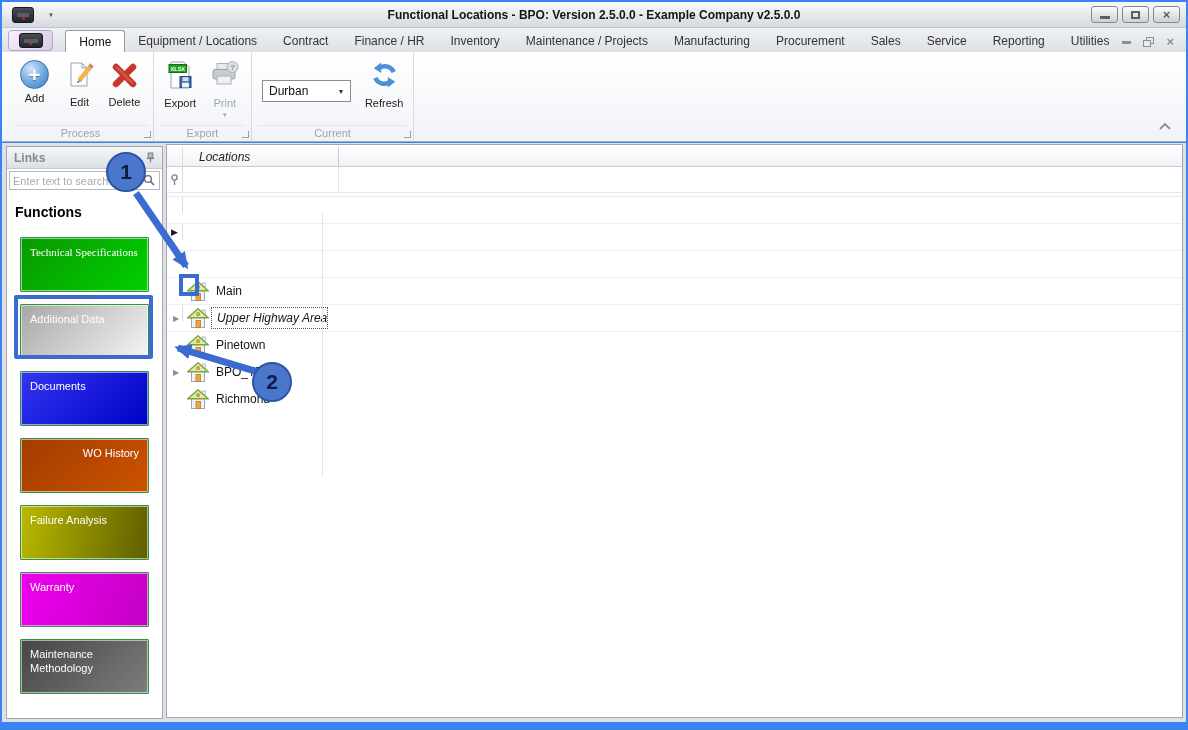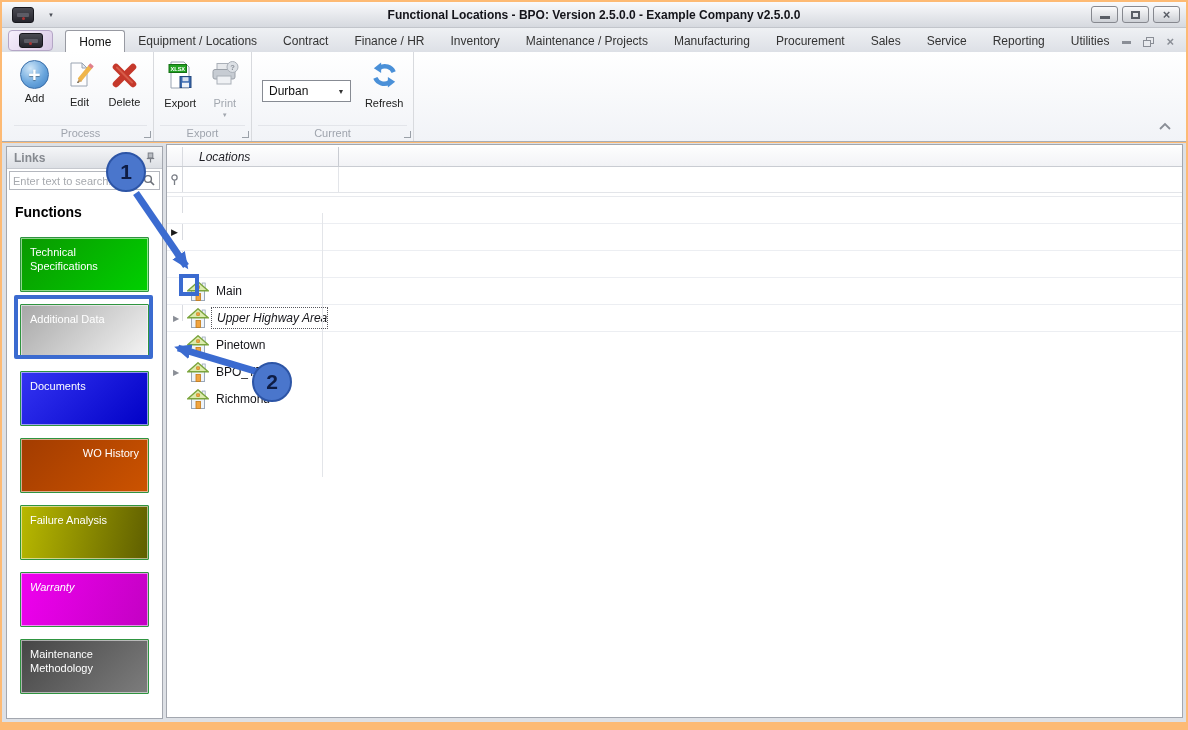--- a/index.html
+++ b/index.html
@@ -1,18 +1,18 @@
 <!DOCTYPE html>
 <html style="--accent: #3b6bd0;"><head>
 <meta charset="utf-8">
 <style>
   :root{ --accent:#3b6bd0; }
   *{box-sizing:border-box;margin:0;padding:0;}
   body{background:#444;font-family:"Liberation Sans",sans-serif;}
-  .window{position:relative;width:1188px;height:730px;background:#fdba74;overflow:hidden;}
+  .window{position:relative;width:1188px;height:730px;background:#3b82f6;overflow:hidden;}
 
   
   .titlebar{position:absolute;left:2px;top:2px;right:2px;height:26px;
     background:linear-gradient(#f9fafc,#d6d9df);display:flex;align-items:center;border-bottom:1px solid #c2c5cb;}
   .tb-icon{width:22px;height:16px;margin-left:10px;border-radius:3px;
     background:linear-gradient(#4a4a52,#26262e);border:1px solid #17171d;position:relative;}
   .tb-icon::before{content:"";position:absolute;left:4px;top:5px;right:4px;height:4px;background:#5c5c66;border-radius:1px;}
   .tb-icon::after{content:"";position:absolute;left:9px;bottom:2px;width:3px;height:3px;background:#a33;border-radius:50%;}
   .tb-caret{font-size:6px;color:#4a4e56;margin-left:14px;}
   .tb-title{position:absolute;left:100px;right:100px;text-align:center;font-size:12px;font-weight:bold;color:#14141a;}
@@ -279,26 +279,26 @@
       </div>
       <div class="search-row">
         <input type="text" placeholder="Enter text to search..." style="">
         <svg width="13" height="13" viewBox="0 0 13 13">
           <circle cx="5" cy="5" r="3.4" fill="none" stroke="#6d7179" stroke-width="1.4"></circle>
           <line x1="7.6" y1="7.6" x2="11" y2="11" stroke="#6d7179" stroke-width="1.6"></line>
         </svg>
       </div>
       <div class="fn-heading">Functions</div>
       <div class="fn-list">
-          <div class="fn-btn" style="background: linear-gradient(135deg, rgb(10, 152, 0), rgb(0, 208, 0));"><span>Technical Specifications</span></div>
+          <div class="fn-btn" style="background: linear-gradient(135deg, rgb(10, 152, 0), rgb(0, 208, 0)); font-family: Liberation Serif, serif;"><span>Technical Specifications</span></div>
           <div class="fn-btn" style="background: linear-gradient(135deg, rgb(167, 167, 167), rgb(245, 245, 245));"><span>Additional Data</span></div>
           <div class="fn-btn" style="background: linear-gradient(135deg, rgb(52, 52, 242), rgb(1, 1, 198));"><span>Documents</span></div>
           <div class="fn-btn" style="background: linear-gradient(135deg, rgb(162, 60, 0), rgb(204, 83, 0)); text-align: right;"><span>WO History</span></div>
           <div class="fn-btn" style="background: linear-gradient(100deg, rgb(185, 185, 0), rgb(94, 94, 0));"><span>Failure Analysis</span></div>
-          <div class="fn-btn" style="background: linear-gradient(110deg, rgb(239, 0, 239), rgb(195, 1, 195)); font-style: italic;"><span>Warranty</span></div>
+          <div class="fn-btn" style="background: linear-gradient(110deg, rgb(239, 0, 239), rgb(195, 1, 195));"><span>Warranty</span></div>
           <div class="fn-btn" style="background: linear-gradient(135deg, rgb(69, 69, 69), rgb(125, 125, 125));"><span>Maintenance Methodology</span></div>
         </div>
     </aside>
 
     <section class="grid-panel">
       <div class="grid-header-row">
         <div class="ind-cell"></div>
         <div class="loc-head">Locations</div>
         <div class="filler"></div>
       </div>

